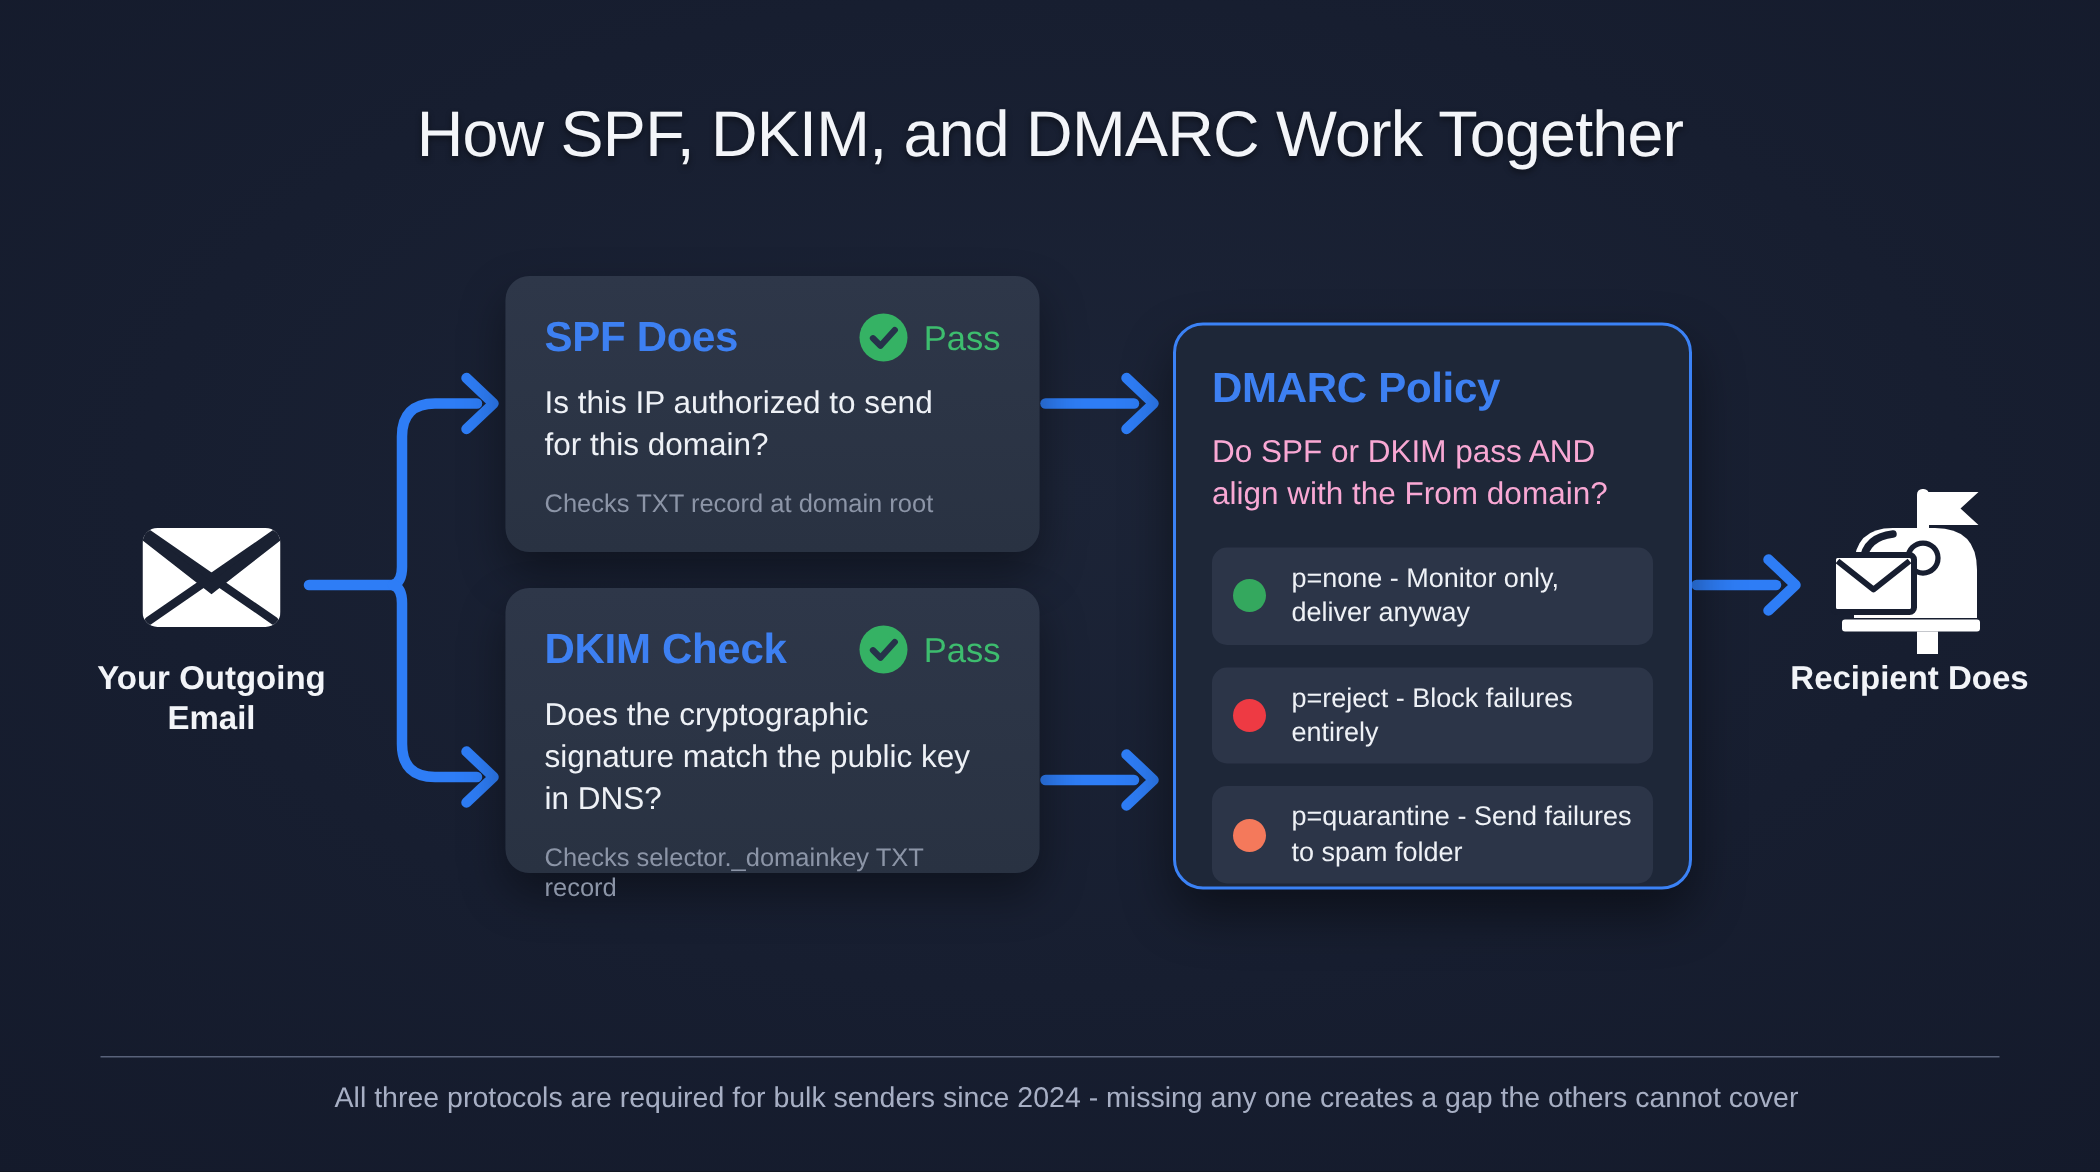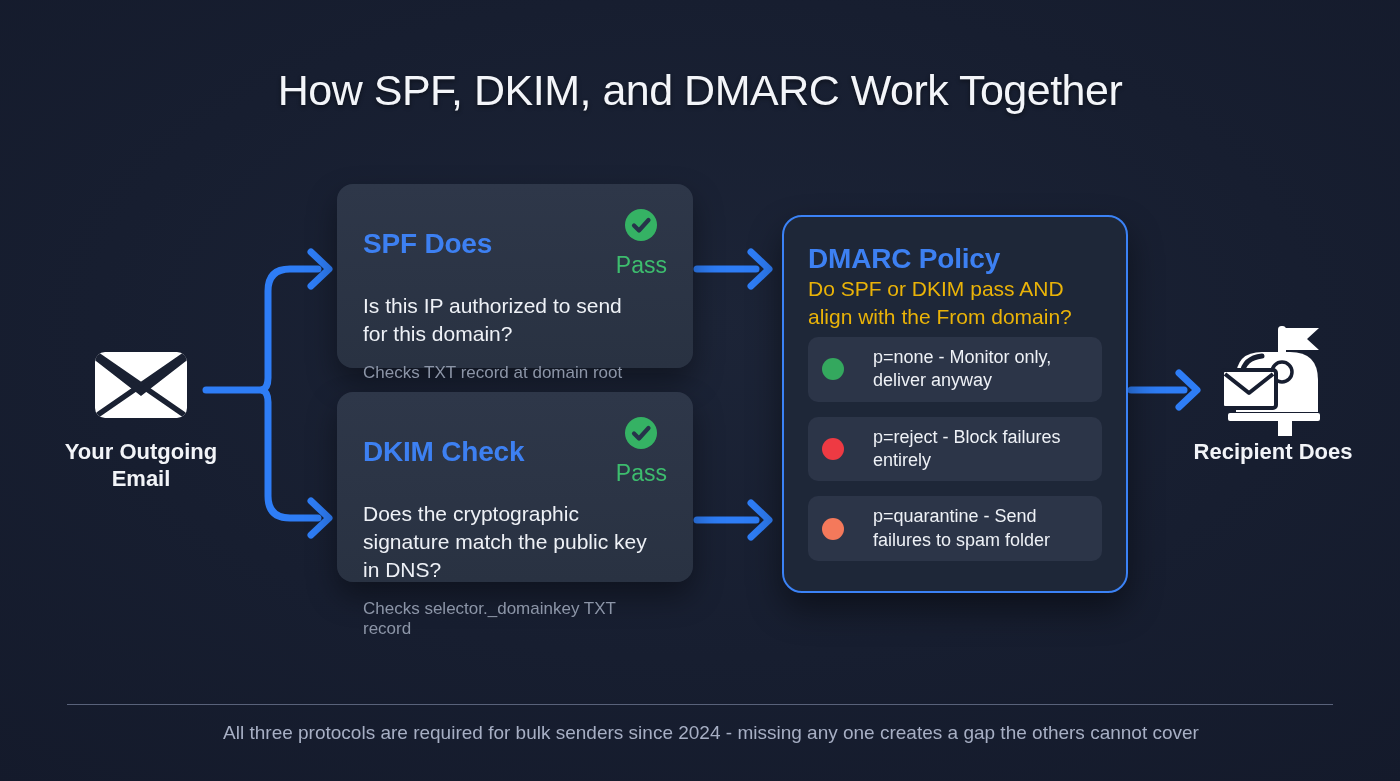--- a/index.html
+++ b/index.html
@@ -25,36 +25,36 @@
   .node-icon{position:absolute;}
   
   .check-card{
     position:absolute;box-sizing:border-box;width:356px;
     background:linear-gradient(180deg,#2e3749 0%,#293242 100%);
     border-radius:16px;padding:24px 26px 20px 26px;
     box-shadow:0 14px 30px rgba(0,0,0,.38);
   }
   .card-head{display:flex;justify-content:space-between;align-items:center;margin-bottom:13px;}
   .card-title{font-size:28px;font-weight:700;color:#3d80f2;letter-spacing:-0.2px;}
-  .pass-badge{display:flex;align-items:center;gap:10px;flex-direction:column;}
+  .pass-badge{display:flex;align-items:center;gap:10px;}
   .pass-label{font-size:23px;font-weight:500;color:#3dbd6e;}
   .card-question{font-size:21px;color:#eef1f6;line-height:1.33;margin-bottom:15px;max-width:288px;}
   .card-note{font-size:17px;color:#8c95a7;}
   
   .dmarc-card{
     position:absolute;box-sizing:border-box;left:782px;top:215px;width:346px;height:378px;
     background:#1e2738;border:2.5px solid #3b82f6;border-radius:20px;
     padding:26px 24px 22px 24px;
     box-shadow:0 16px 34px rgba(0,0,0,.45);
   }
-  .dmarc-title{font-size:28px;font-weight:700;color:#3d80f2;margin-bottom:0;letter-spacing:-0.2px;}
-  .dmarc-question{font-size:21px;color:#eab308;line-height:1.33;margin-bottom:6px;max-width:290px;}
+  .dmarc-title{font-size:28px;font-weight:700;color:#3d80f2;margin-bottom:13px;letter-spacing:-0.2px;}
+  .dmarc-question{font-size:21px;color:#f9a8d4;line-height:1.33;margin-bottom:21px;max-width:290px;}
   .policy-list{display:flex;flex-direction:column;gap:15px;}
   .policy-item{
-    display:flex;align-items:center;gap:29px;box-sizing:border-box;
+    display:flex;align-items:center;gap:17px;box-sizing:border-box;
     background:#2c3548;border-radius:10px;padding:9px 12px 9px 14px;min-height:57px;
   }
   .policy-dot{width:22px;height:22px;border-radius:50%;flex-shrink:0;}
   .policy-label{font-size:18px;color:#eef1f6;line-height:1.3;}
   
   .footer-divider{position:absolute;left:67px;top:704px;width:1266px;height:1px;background:#59627a;}
   .footer-note{
     position:absolute;top:722px;left:11px;width:100%;text-align:center;
     font-size:19px;color:#a7afc4;
   }

